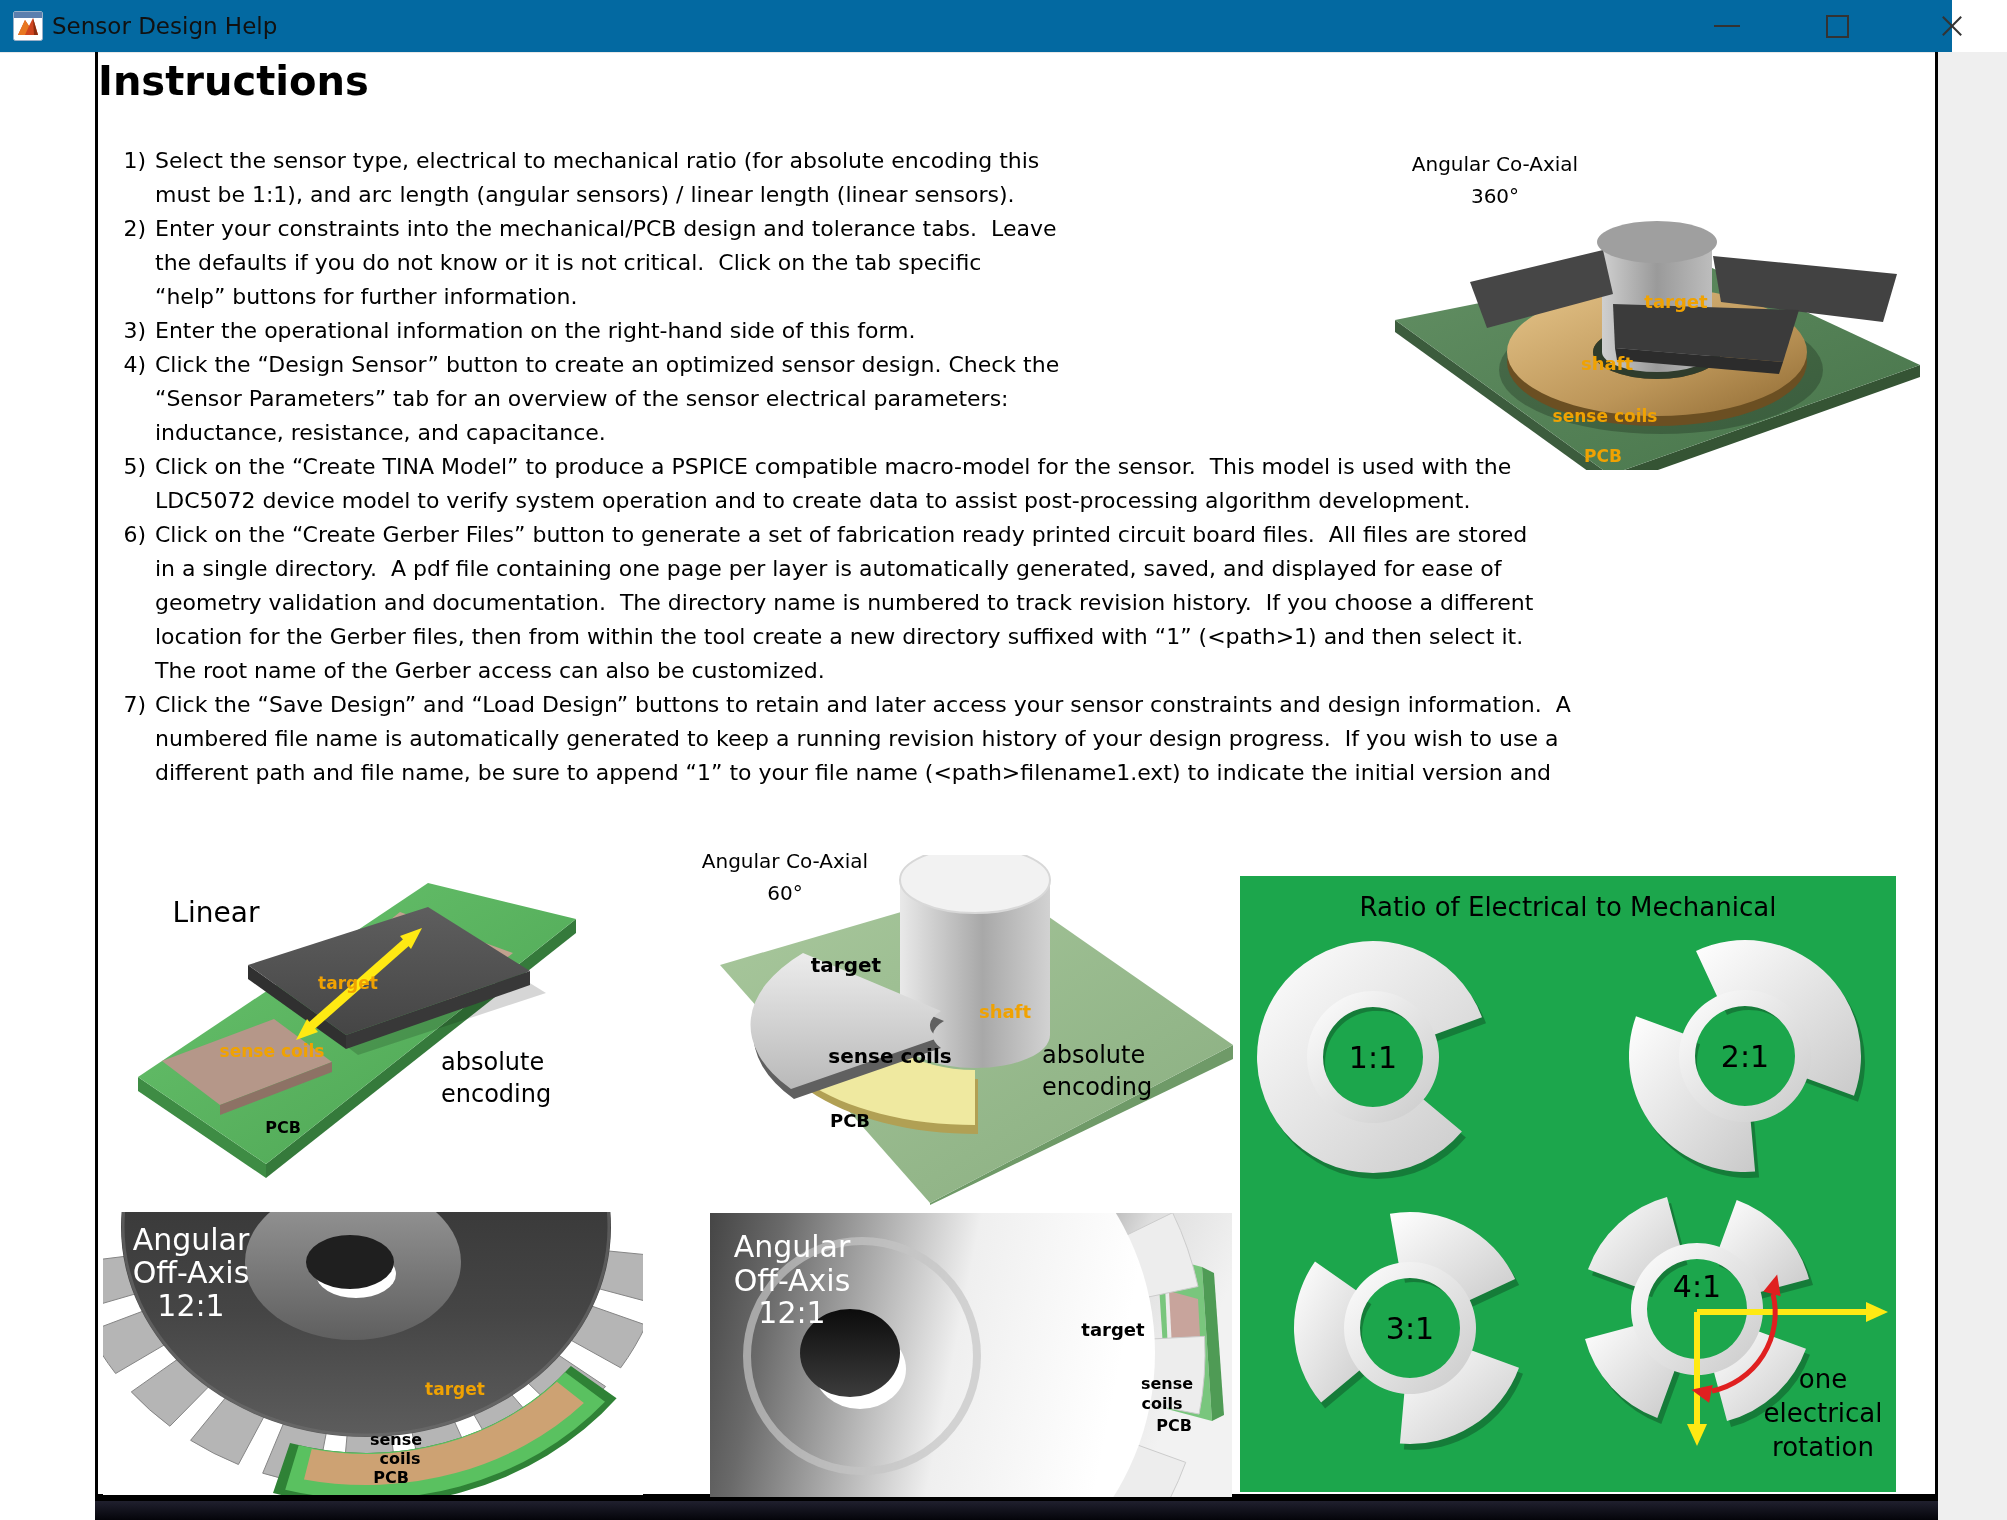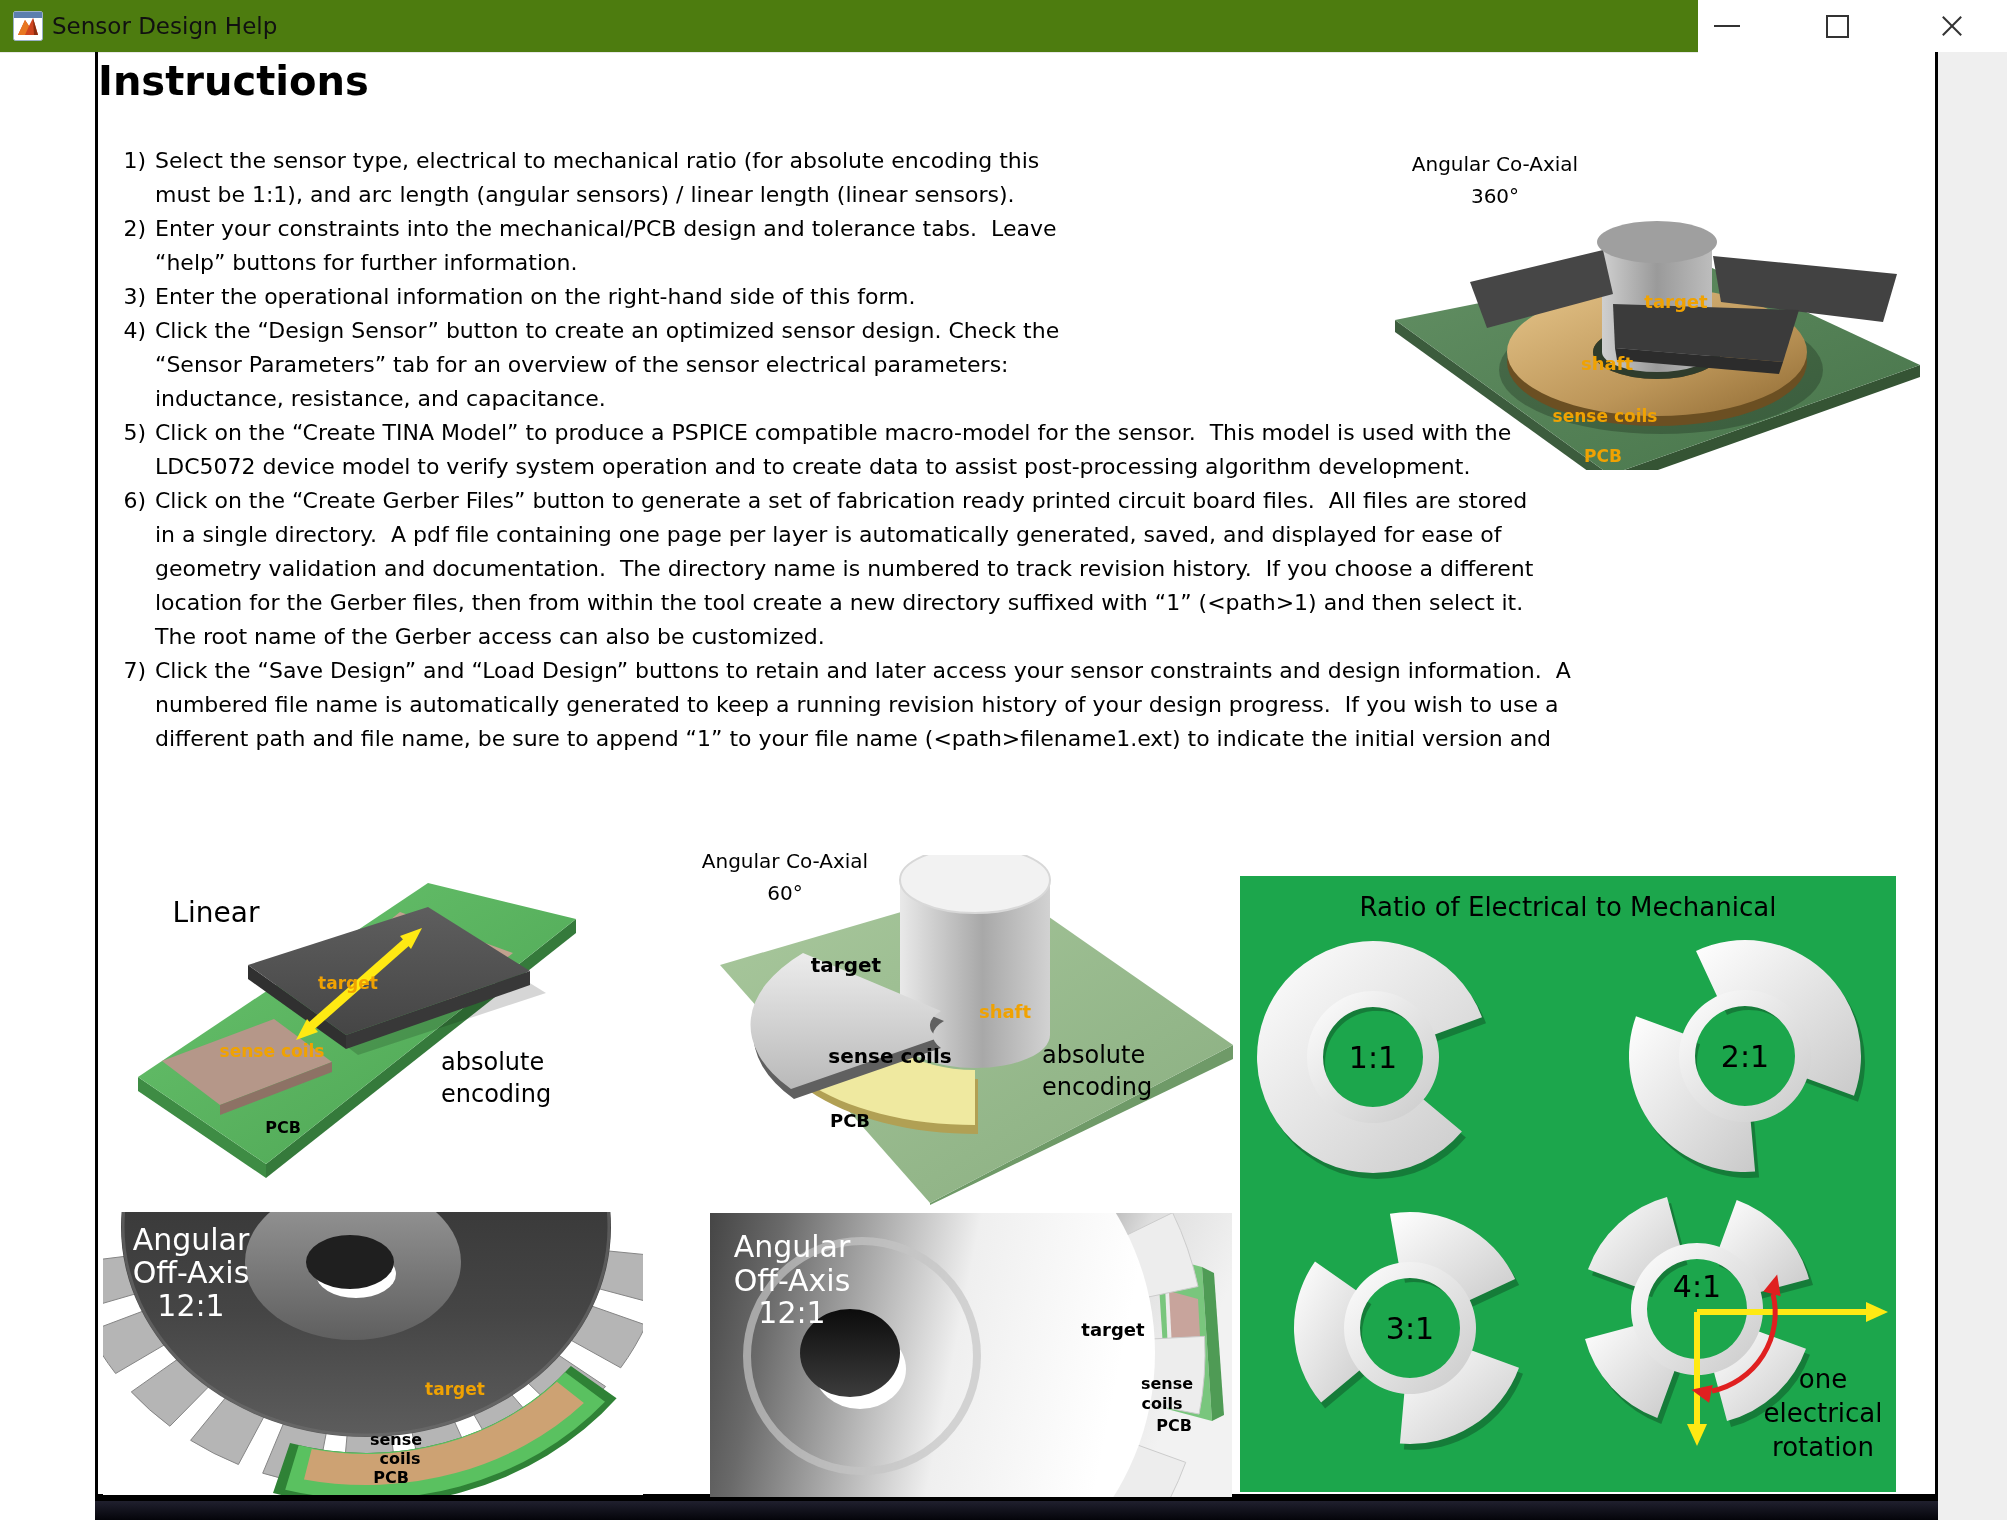--- a/index.html
+++ b/index.html
@@ -1,19 +1,19 @@
 <!DOCTYPE html>
 <html><head>
 <meta charset="utf-8">
 <style>
   html,body{margin:0;padding:0;background:#ddd;}
   .screen{position:relative;width:2007px;height:1520px;background:#fff;overflow:hidden;
           font-family:"DejaVu Sans",sans-serif;color:#000;}
   
-  .titlebar{position:absolute;left:0;top:0;width:1698px;height:52px;background:#4d7c0f;
+  .titlebar{position:absolute;left:0;top:0;width:1952px;height:52px;background:#0369a1;
             border-bottom:1px solid #e8e8e8;display:flex;align-items:center;}
   .app-icon{position:absolute;left:13px;top:11px;width:30px;height:30px;}
   .title-text{position:absolute;left:52px;top:0;height:52px;display:flex;align-items:center;
               font-size:23px;color:#111;}
   .wbtn{position:absolute;top:0;height:52px;width:70px;display:flex;align-items:center;justify-content:center;cursor:default;}
   .min-glyph{width:26px;height:2px;background:#333;}
   .max-glyph{width:19px;height:19px;border:2px solid #333;}
   .close-glyph{position:relative;width:26px;height:26px;}
   .close-glyph i{position:absolute;left:12px;top:0;width:2px;height:26px;background:#333;display:block;}
   .close-glyph i:first-child{transform:rotate(45deg);}
@@ -89,20 +89,21 @@
       <span class="num">1)</span>
       <div>
         <div class="ln">Select the sensor type, electrical to mechanical ratio (for absolute encoding this</div>
         <div class="ln">must be 1:1), and arc length (angular sensors) / linear length (linear sensors).</div>
       </div>
     </div>
     <div class="item">
       <span class="num">2)</span>
       <div>
         <div class="ln">Enter your constraints into the mechanical/PCB design and tolerance tabs.  Leave</div>
+        <div class="ln">the defaults if you do not know or it is not critical.  Click on the tab specific</div>
         <div class="ln">“help” buttons for further information.</div>
       </div>
     </div>
     <div class="item">
       <span class="num">3)</span>
       <div>
           <div class="ln">Enter the operational information on the right-hand side of this form.</div>
         </div>
     </div>
     <div class="item">

